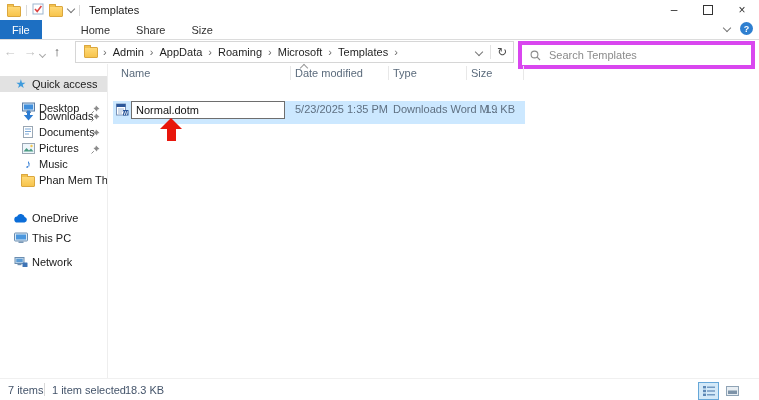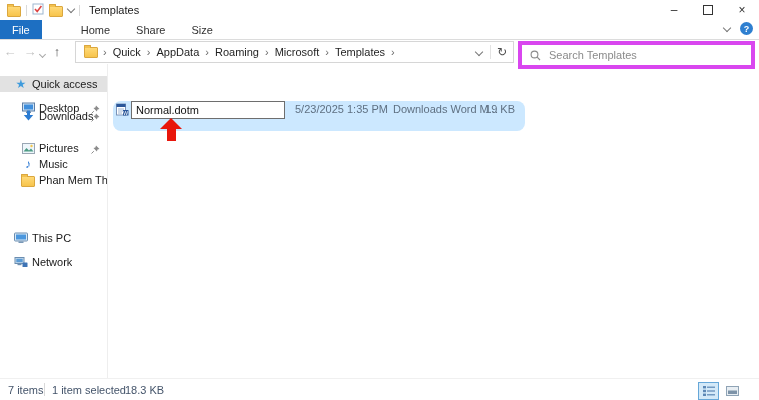--- a/index.html
+++ b/index.html
@@ -61,21 +61,21 @@
   
   .list-head{position:absolute;left:108px;top:64px;width:440px;height:18px;color:#5b6b7c;}
   .col-label{position:absolute;top:3px;}
   .head-sep{position:absolute;top:2px;width:1px;height:14px;background:#e8e8e8;}
   .sort-caret{position:absolute;left:193px;top:1px;width:5px;height:5px;border-right:1.3px solid #9a9a9a;border-top:1.3px solid #9a9a9a;transform:rotate(-45deg);}
   .row{position:absolute;left:113px;width:412px;height:17px;}
   .row .cell-name{position:absolute;left:24px;top:2px;color:#1c1c1c;}
   .cell-date{position:absolute;left:182px;top:2px;color:#5f7082;}
   .cell-type{position:absolute;left:280px;top:2px;color:#5f7082;}
   .cell-size{position:absolute;left:340px;top:2px;width:62px;text-align:right;color:#5f7082;}
-  .row.selected{background:#cce8ff;height:30px;border-radius:8px;}
+  .row.selected{background:#cce8ff;height:23px;}
   .row-icon{position:absolute;left:6px;top:2px;}
   .rename-box{position:absolute;left:18px;top:0px;width:152px;height:16px;border:1px solid #6e6e6e;background:#fff;}
   .rename-box input{width:100%;height:100%;border:none;outline:none;box-sizing:border-box;
                     font:11px "Liberation Sans",sans-serif;color:#111;padding:0 0 0 4px;background:transparent;}
 
   
   .red-arrow{position:absolute;left:160px;top:118px;width:23px;height:23px;}
   .red-arrow .head{position:absolute;left:0;top:0;width:0;height:0;border-left:11.5px solid transparent;border-right:11.5px solid transparent;border-bottom:11px solid #e8160c;}
   .red-arrow .shaft{position:absolute;left:7px;top:10px;width:9px;height:13px;background:#e8160c;}
 
@@ -144,21 +144,21 @@
   <div class="navbar">
     <span class="nav-glyph nav-back">←</span>
     <span class="nav-glyph nav-fwd">→</span>
     <span class="nav-drop"><span class="chev"></span></span>
     <span class="nav-glyph nav-up">↑</span>
 
     <div class="addr">
       <div class="crumbs">
         <span class="fld" style="margin:0 2px 0 3px"></span>
         <span class="crumb-sep">›</span>
-        <span class="crumb">Quick</span>
+        <span class="crumb">Admin</span>
         <span class="crumb-sep">›</span>
         <span class="crumb">AppData</span>
         <span class="crumb-sep">›</span>
         <span class="crumb">Roaming</span>
         <span class="crumb-sep">›</span>
         <span class="crumb">Microsoft</span>
         <span class="crumb-sep">›</span>
         <span class="crumb">Templates</span>
         <span class="crumb-sep">›</span>
       </div>
@@ -211,20 +211,35 @@
             <path d="M0.8 5h9.4L5.5 10.5z" fill="#2b7cd3"></path>
           </svg>
       </span>
       <span class="side-label">Downloads</span>
       <span class="pin"><svg width="9" height="9" viewBox="0 0 9 9">
             <path d="M5 0.5L8.5 4 6.5 4.6 5.9 6.5 2.5 3.1 4.4 2.5z" fill="#8a8a8a"></path>
             <line x1="2.8" y1="6.2" x2="0.5" y2="8.5" stroke="#8a8a8a" stroke-width="1"></line>
           </svg></span>
     </div>
 
+    <div class="side-item" style="top:60px">
+      <span class="side-icon" style="margin-left:21px">
+        <svg width="10" height="12" viewBox="0 0 10 12">
+            <rect x="0.5" y="0.5" width="9" height="11" fill="#fff" stroke="#9aa7b4"></rect>
+            <line x1="2" y1="3" x2="8" y2="3" stroke="#7aa7d6"></line>
+            <line x1="2" y1="5.5" x2="8" y2="5.5" stroke="#7aa7d6"></line>
+            <line x1="2" y1="8" x2="6" y2="8" stroke="#7aa7d6"></line>
+          </svg>
+      </span>
+      <span class="side-label">Documents</span>
+      <span class="pin"><svg width="9" height="9" viewBox="0 0 9 9">
+            <path d="M5 0.5L8.5 4 6.5 4.6 5.9 6.5 2.5 3.1 4.4 2.5z" fill="#8a8a8a"></path>
+            <line x1="2.8" y1="6.2" x2="0.5" y2="8.5" stroke="#8a8a8a" stroke-width="1"></line>
+          </svg></span>
+    </div>
 
     <div class="side-item" style="top:76px">
       <span class="side-icon" style="margin-left:21px">
         <svg width="13" height="11" viewBox="0 0 13 11">
             <rect x="0.5" y="0.5" width="12" height="10" fill="#eef6fb" stroke="#9aa7b4"></rect>
             <path d="M1.5 8.5l3-3.5 2.5 2.5 2-2 2.5 3z" fill="#4d9b84"></path>
             <circle cx="9.5" cy="3" r="1.2" fill="#f3c64e"></circle>
           </svg>
       </span>
       <span class="side-label">Pictures</span>
@@ -242,20 +257,28 @@
     </div>
 
     <div class="side-item" style="top:108px">
       <span class="side-icon" style="margin-left:21px">
           <span class="fld"></span>
         </span>
       <span class="side-label">Phan Mem Thong D</span>
     </div>
 
 
+    <div class="side-item" style="top:146px">
+      <span class="side-icon" style="margin-left:14px">
+        <svg width="14" height="9" viewBox="0 0 14 9">
+            <path d="M3.5 8.5a3 3 0 0 1-.4-6A4 4 0 0 1 10.7 3a2.8 2.8 0 0 1-.2 5.5z" fill="#0b6dd8"></path>
+          </svg>
+      </span>
+      <span class="side-label">OneDrive</span>
+    </div>
 
     <div class="side-item" style="top:190px">
       <span class="side-icon" style="margin-left:14px">
         <svg width="14" height="11" viewBox="0 0 14 11">
             <rect x="1" y="0.5" width="9" height="6" fill="#cfe0ef" stroke="#6b8db0"></rect>
             <rect x="2.3" y="1.7" width="6.4" height="3.6" fill="#5a9bd5"></rect>
             <rect x="3.5" y="7" width="4" height="1.2" fill="#6b8db0"></rect>
             <rect x="8.5" y="5.5" width="5" height="4.5" rx="0.6" fill="#3e74b5"></rect>
           </svg>
       </span>
@@ -267,20 +290,31 @@
         <svg width="14" height="12" viewBox="0 0 14 12">
             <rect x="0.5" y="1" width="13" height="8" rx="0.8" fill="#d8e9f7" stroke="#6b8db0"></rect>
             <rect x="2" y="2.5" width="10" height="5" fill="#4b97de"></rect>
             <rect x="4.5" y="9.5" width="5" height="1.4" fill="#6b8db0"></rect>
           </svg>
       </span>
       <span class="side-label">This PC</span>
     </div>
   </div>
 
+  <div class="list-head">
+    <span class="col-label" style="left:13px">Name</span>
+    <span class="sort-caret"></span>
+    <span class="head-sep" style="left:182px"></span>
+    <span class="col-label" style="left:187px">Date modified</span>
+    <span class="head-sep" style="left:280px"></span>
+    <span class="col-label" style="left:285px">Type</span>
+    <span class="head-sep" style="left:358px"></span>
+    <span class="col-label" style="left:363px">Size</span>
+    <span class="head-sep" style="left:415px"></span>
+  </div>
 
 
   <div class="row selected" style="top:101px">
     <span class="row-icon" style="left:3px;top:2px">
       <svg width="13" height="13" viewBox="0 0 13 13">
           <rect x="0.5" y="1" width="9" height="11" fill="#fff" stroke="#7a93b8"></rect>
           <rect x="0.5" y="1" width="9" height="3" fill="#2b579a"></rect>
           <line x1="2" y1="6" x2="8" y2="6" stroke="#9fb6d4"></line>
           <line x1="2" y1="8" x2="8" y2="8" stroke="#9fb6d4"></line>
           <line x1="2" y1="10" x2="6" y2="10" stroke="#9fb6d4"></line>

